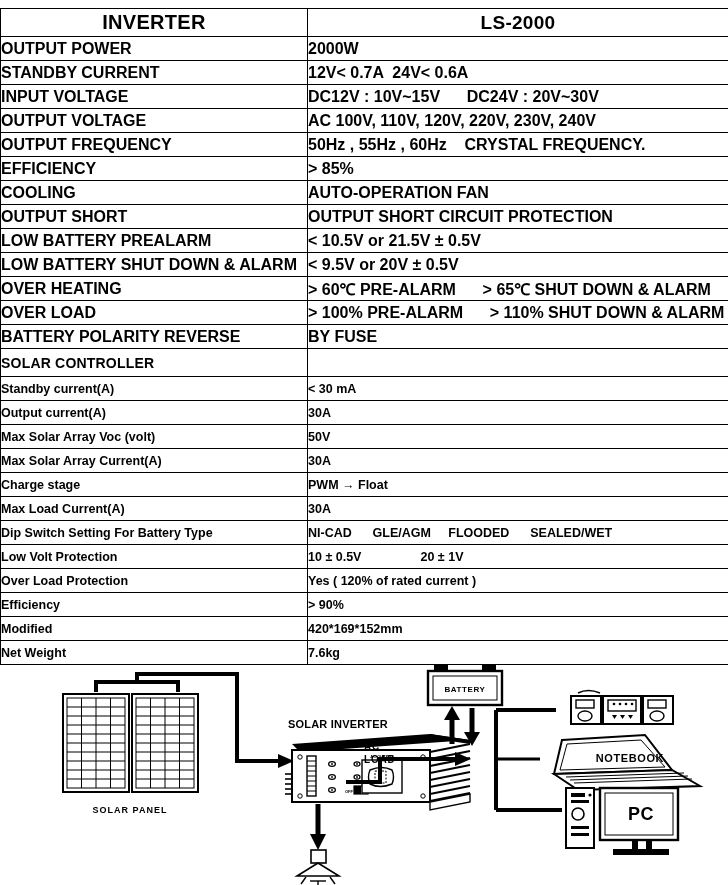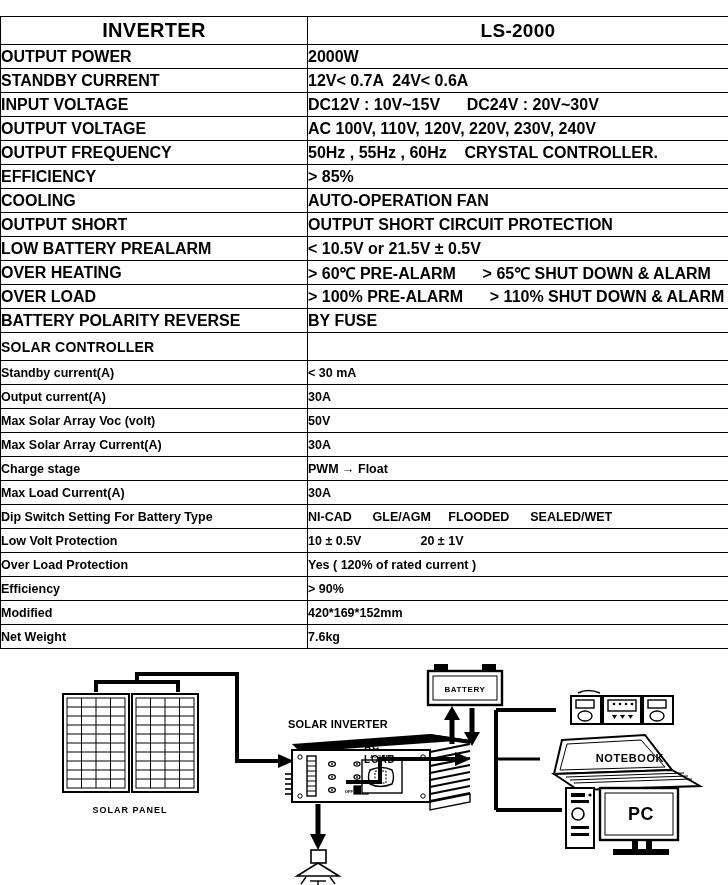--- a/index.html
+++ b/index.html
@@ -18,21 +18,21 @@
     position: relative;
     width: 728px;
     height: 885px;
     background: #ffffff;
   }
 
   
   #spec-table {
     position: absolute;
     left: 0;
-    top: 16px;
+    top: 8px;
     width: 728px;
     border-collapse: collapse;
     table-layout: fixed;
     padding-left: 20px;
   }
   #spec-table td {
     border: 1px solid #000000;
     padding: 0;
     vertical-align: middle;
     font-weight: bold;
@@ -152,37 +152,41 @@
         <tr class="spec-row inverter">
           <td class="cell-label">INPUT VOLTAGE</td>
           <td class="cell-value">DC12V : 10V~15V      DC24V : 20V~30V</td>
         </tr>
         <tr class="spec-row inverter">
           <td class="cell-label">OUTPUT VOLTAGE</td>
           <td class="cell-value">AC 100V, 110V, 120V, 220V, 230V, 240V</td>
         </tr>
         <tr class="spec-row inverter">
           <td class="cell-label">OUTPUT FREQUENCY</td>
-          <td class="cell-value">50Hz , 55Hz , 60Hz    CRYSTAL CONTROLLER.</td>
+          <td class="cell-value">50Hz , 55Hz , 60Hz    CRYSTAL FREQUENCY.</td>
         </tr>
         <tr class="spec-row inverter">
           <td class="cell-label">EFFICIENCY</td>
           <td class="cell-value">&gt; 85%</td>
         </tr>
         <tr class="spec-row inverter">
           <td class="cell-label">COOLING</td>
           <td class="cell-value">AUTO-OPERATION FAN</td>
         </tr>
         <tr class="spec-row inverter">
           <td class="cell-label">OUTPUT SHORT</td>
           <td class="cell-value">OUTPUT SHORT CIRCUIT PROTECTION</td>
         </tr>
         <tr class="spec-row inverter">
           <td class="cell-label">LOW BATTERY PREALARM</td>
           <td class="cell-value">&lt; 10.5V or 21.5V ± 0.5V</td>
+        </tr>
+        <tr class="spec-row inverter">
+          <td class="cell-label">LOW BATTERY SHUT DOWN &amp; ALARM</td>
+          <td class="cell-value">&lt; 9.5V or 20V ± 0.5V</td>
         </tr>
         <tr class="spec-row inverter">
           <td class="cell-label">OVER HEATING</td>
           <td class="cell-value">&gt; 60℃ PRE-ALARM      &gt; 65℃ SHUT DOWN &amp; ALARM</td>
         </tr>
         <tr class="spec-row inverter">
           <td class="cell-label">OVER LOAD</td>
           <td class="cell-value">&gt; 100% PRE-ALARM      &gt; 110% SHUT DOWN &amp; ALARM</td>
         </tr>
         <tr class="spec-row inverter">

